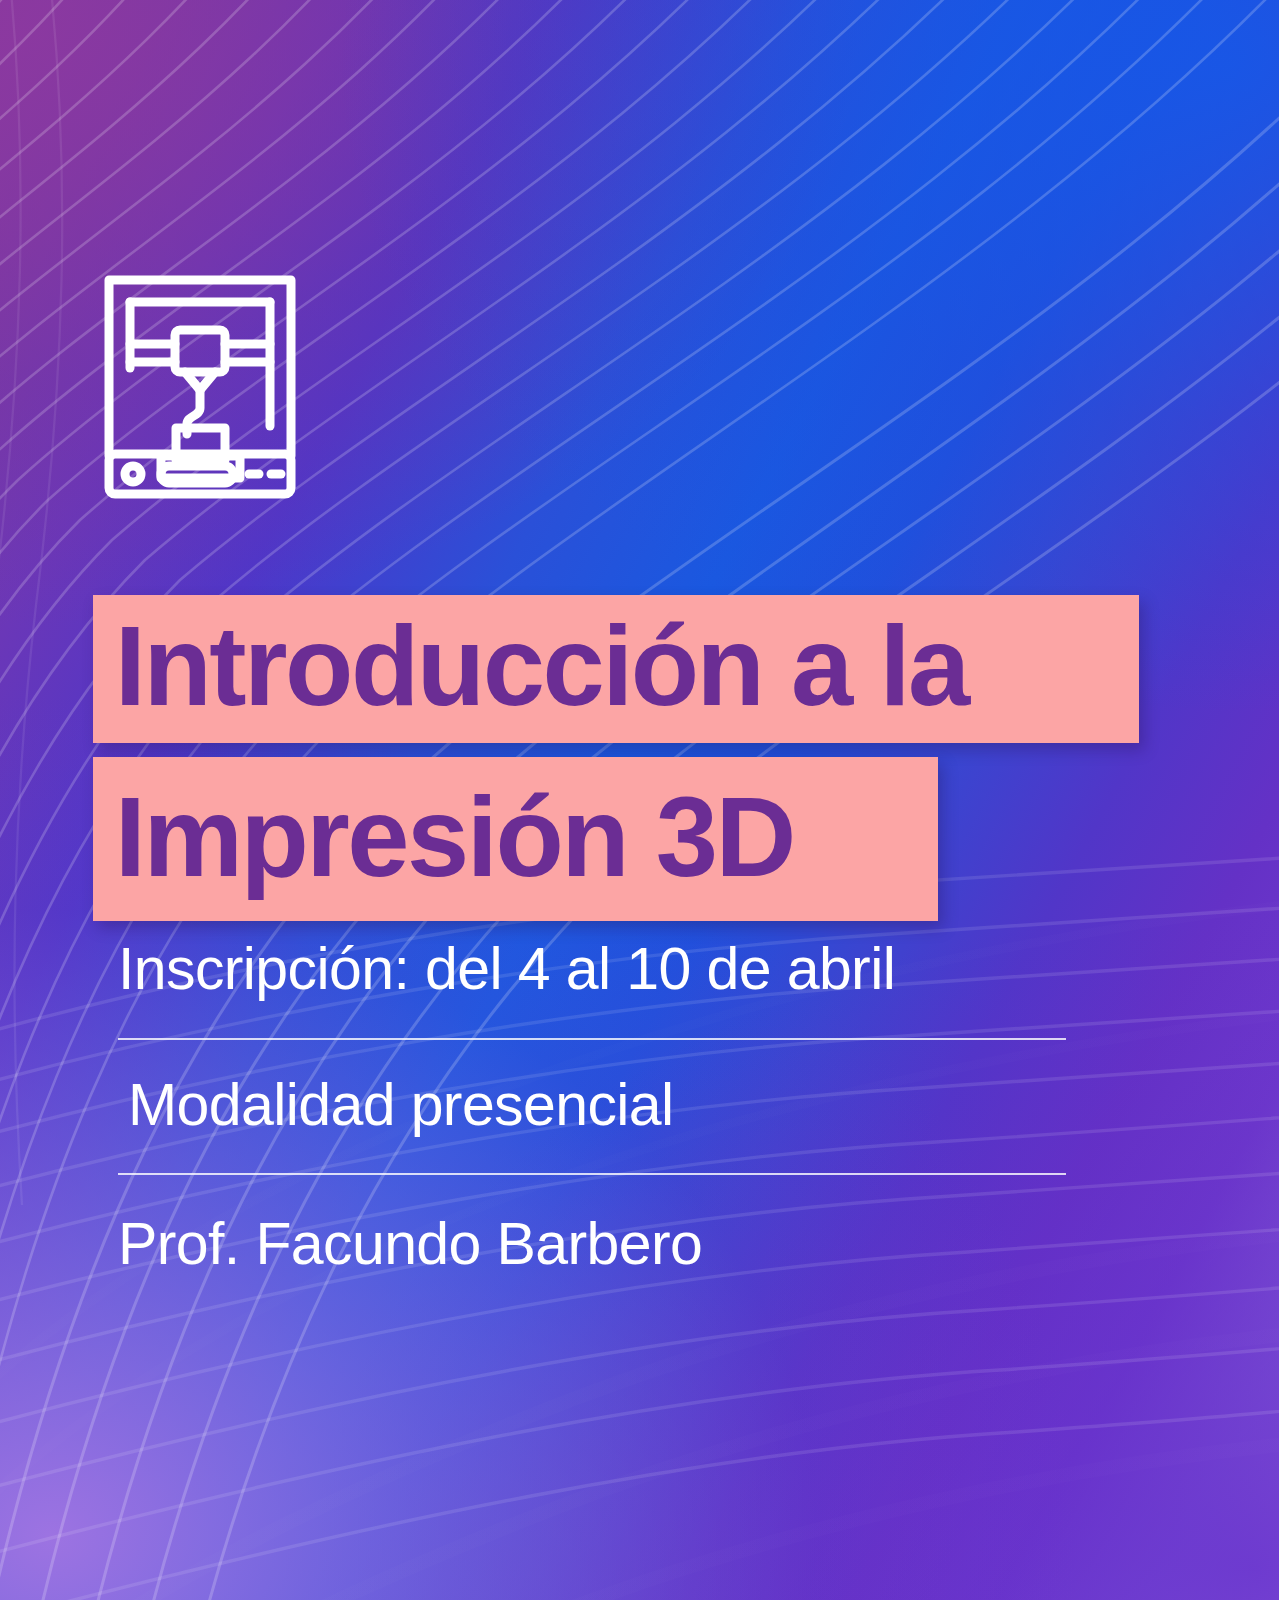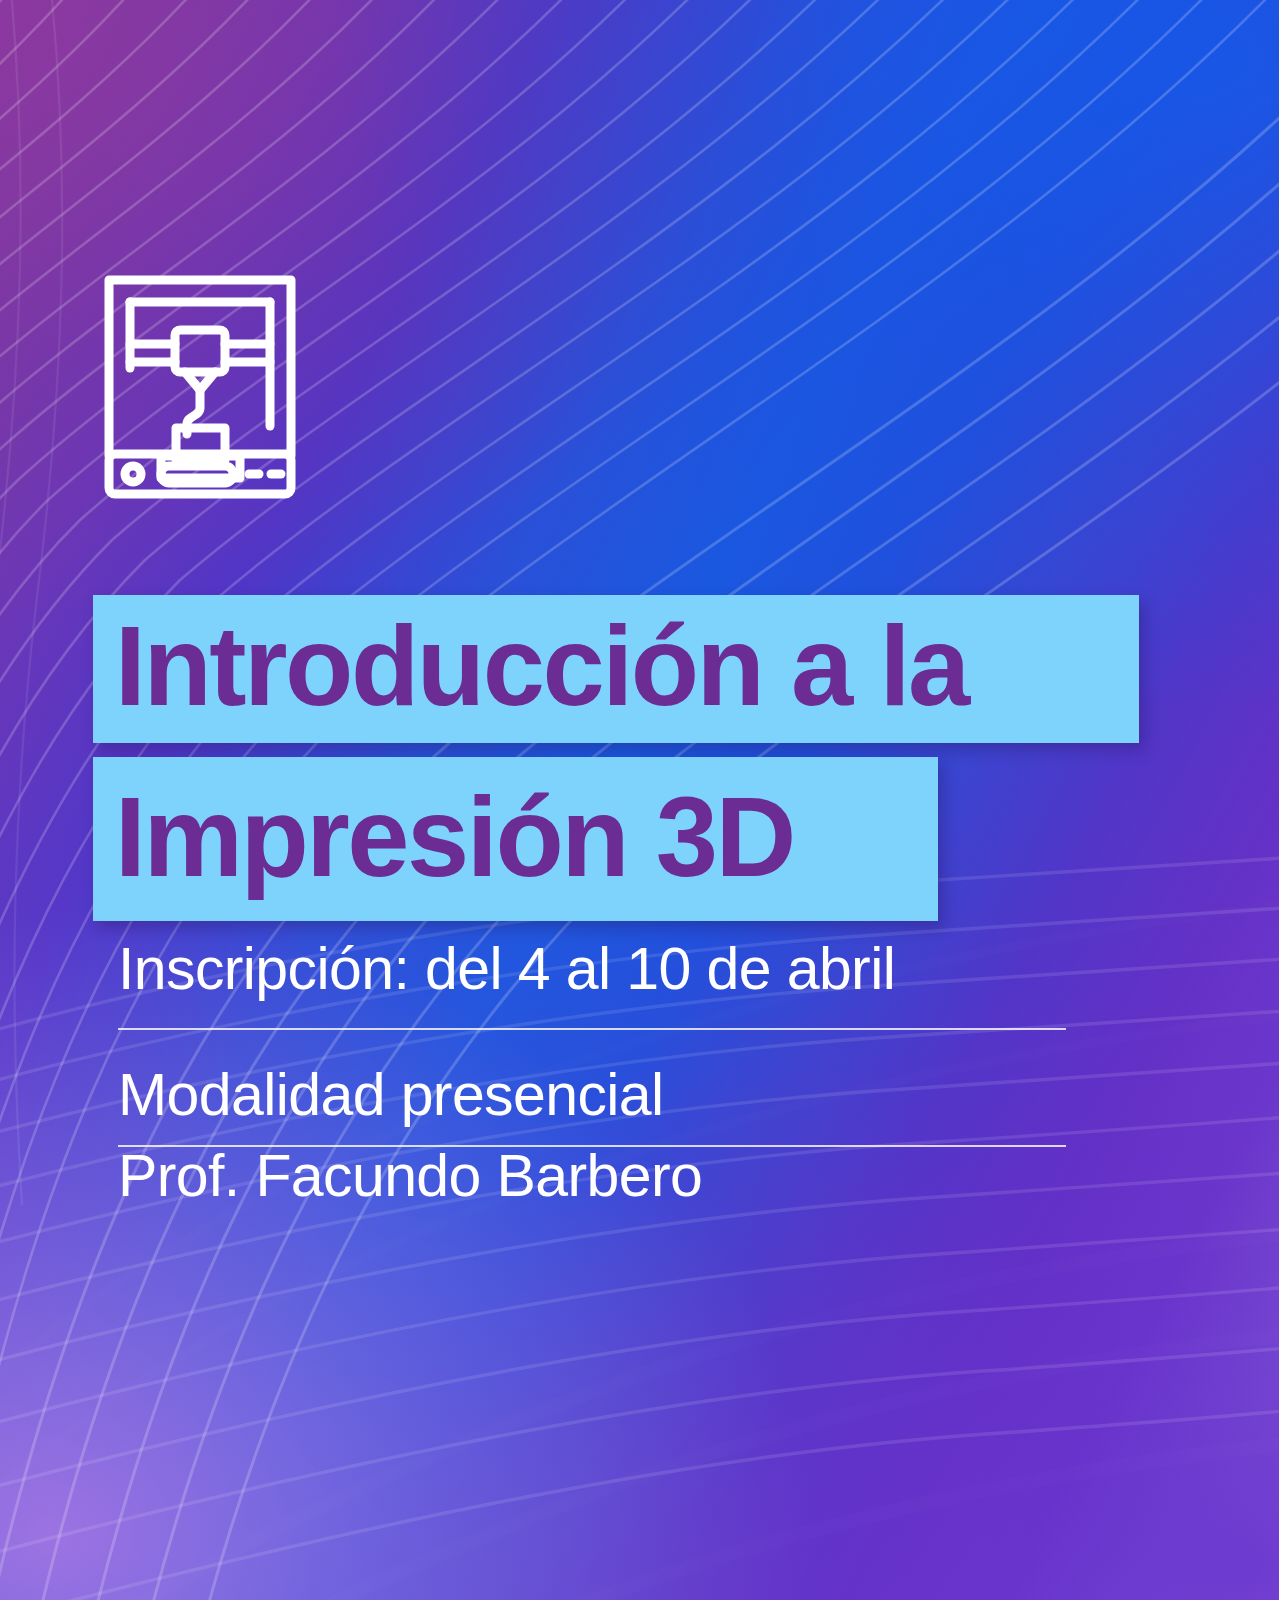--- a/index.html
+++ b/index.html
@@ -50,21 +50,21 @@
   
   .printer-icon {
     position:absolute; left:99px; top:268px;
     width:202px; height:235px;
   }
   .printer-icon svg { display:block; width:100%; height:100%; }
 
   
   .title-block {
     position:absolute;
-    background:#7dd3fc;
+    background:#fca5a5;
     box-shadow: 5px 7px 14px rgba(40,10,70,0.28);
     display:flex; align-items:center;text-align:right;
   }
   #title-line-1 { left:93px; top:595px; width:1046px; height:148px; }
   #title-line-2 { left:93px; top:757px; width:845px; height:164px; }
 
   .title-text {
     font-family:"Liberation Sans", sans-serif;
     font-weight:bold;
     color:#6B2D94;
@@ -84,23 +84,23 @@
     position:absolute; left:118px; top:940px; width:948px;
   }
   .info-row {
     color:#FFFFFF;
     font-size:59px;
     font-weight:400;
     line-height:1;
     letter-spacing:-0.6px;
     white-space:nowrap;
   }
-  #info-row-1 { padding-bottom:29px; }
-  #info-row-2 { padding-top:36px; padding-bottom:20px; }
-  #info-row-3 { }
+  #info-row-1 { padding-bottom:39px; }
+  #info-row-2 { padding-top:36px; padding-bottom:38px;margin-left:10px; }
+  #info-row-3 { padding-top:40px; }
   .info-sep {
     height:2px;
     background:rgba(255,255,255,0.80);
     width:948px;
   }
 
   
   .footer { position:absolute; left:0; bottom:0; width:1279px; height:160px; }
 </style>
 </head>

